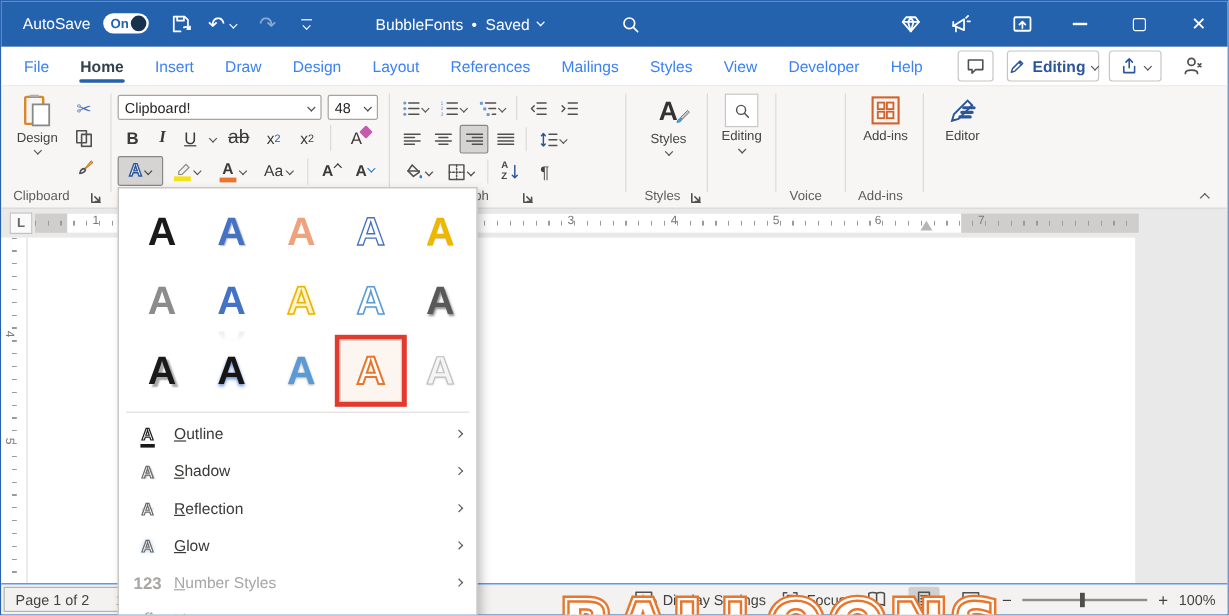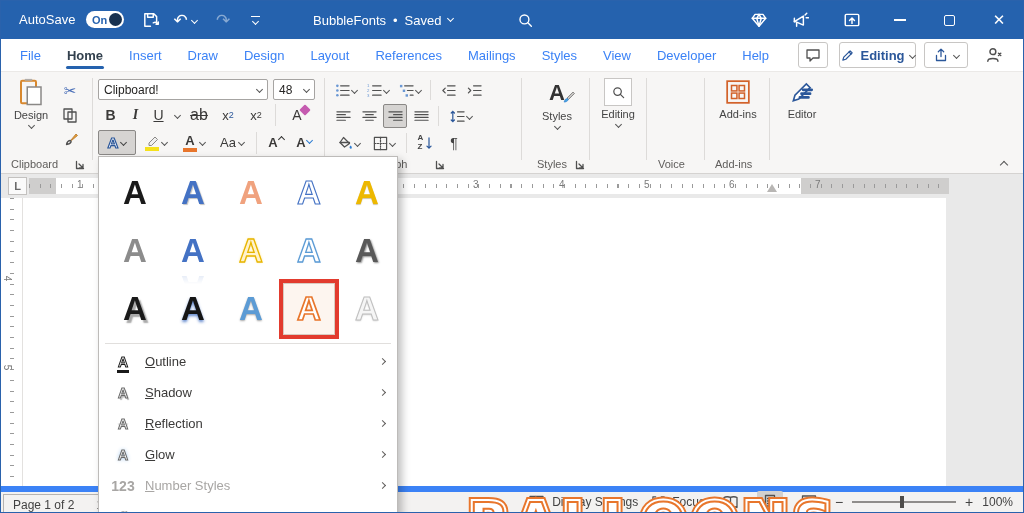--- a/index.html
+++ b/index.html
@@ -59,21 +59,21 @@
 .page{position:absolute;left:22px;top:0;width:923px;height:100%;background:#fff}
 .vruler{position:absolute;left:0;top:0;width:22px;height:100%;background:#fff;border-right:1px solid #e3e1df}
 .vticks{position:absolute;top:0;bottom:0;left:9px;width:4px;background-image:repeating-linear-gradient(to bottom,#9a9a9a 0 1px,transparent 1px 10.7px)}
 .vnum{position:absolute;left:4px;font-size:10px;color:#7a7a7a;transform:rotate(90deg)}
 .balloon{position:absolute;left:468px;top:296px;font-size:52px;font-weight:bold;letter-spacing:7px;font-family:"DejaVu Sans",sans-serif;line-height:1.1}
 .balloon span{white-space:nowrap}
 .b1{position:relative;z-index:1;color:transparent;-webkit-text-stroke:10px #E8762C}
 .b2{position:absolute;left:0;top:0;z-index:2;color:#fff;-webkit-text-stroke:6px #fff}
 .b3{position:absolute;left:0;top:0;z-index:3;color:#fff;-webkit-text-stroke:2px #E8762C}
 
-.statusbar{position:absolute;left:0;right:0;bottom:0;height:26px;background:#f3f2f1;border-top:6px solid #3b82f6;font-size:12px;color:#424242}
+.statusbar{position:absolute;left:0;right:0;bottom:0;height:26px;background:#f3f2f1;border-top:1px solid #3b82f6;font-size:12px;color:#424242}
 .status-left-box{position:absolute;left:2px;top:2px;width:283px;height:21px;border:1px solid #b5b3b1;display:flex;align-items:center}
 .status-right{position:absolute;right:10px;top:0;height:100%;display:flex;align-items:center;gap:13px}
 .viewbtn{width:26px;height:22px;display:flex;align-items:center;justify-content:center;border-radius:2px}
 .viewbtn.active{background:#d2d0ce}
 .ztrack{position:relative;width:104px;height:2px;background:#8f8d8b}
 .zthumb{position:absolute;left:48px;top:-5px;width:4px;height:12px;background:#4f4d4b}
 
 .panel{position:absolute;left:97px;top:155px;width:300px;height:360px;background:#fff;border:1px solid #bdbbb9;box-shadow:4px 4px 8px rgba(0,0,0,.25);z-index:50}
 .gallery{position:absolute;left:10px;top:10px;display:grid;grid-template-columns:repeat(5,52px);grid-auto-rows:52px;gap:6px}
 .cell{display:flex;align-items:center;justify-content:center;font-size:33px;font-weight:bold;font-family:"Liberation Sans",sans-serif}

